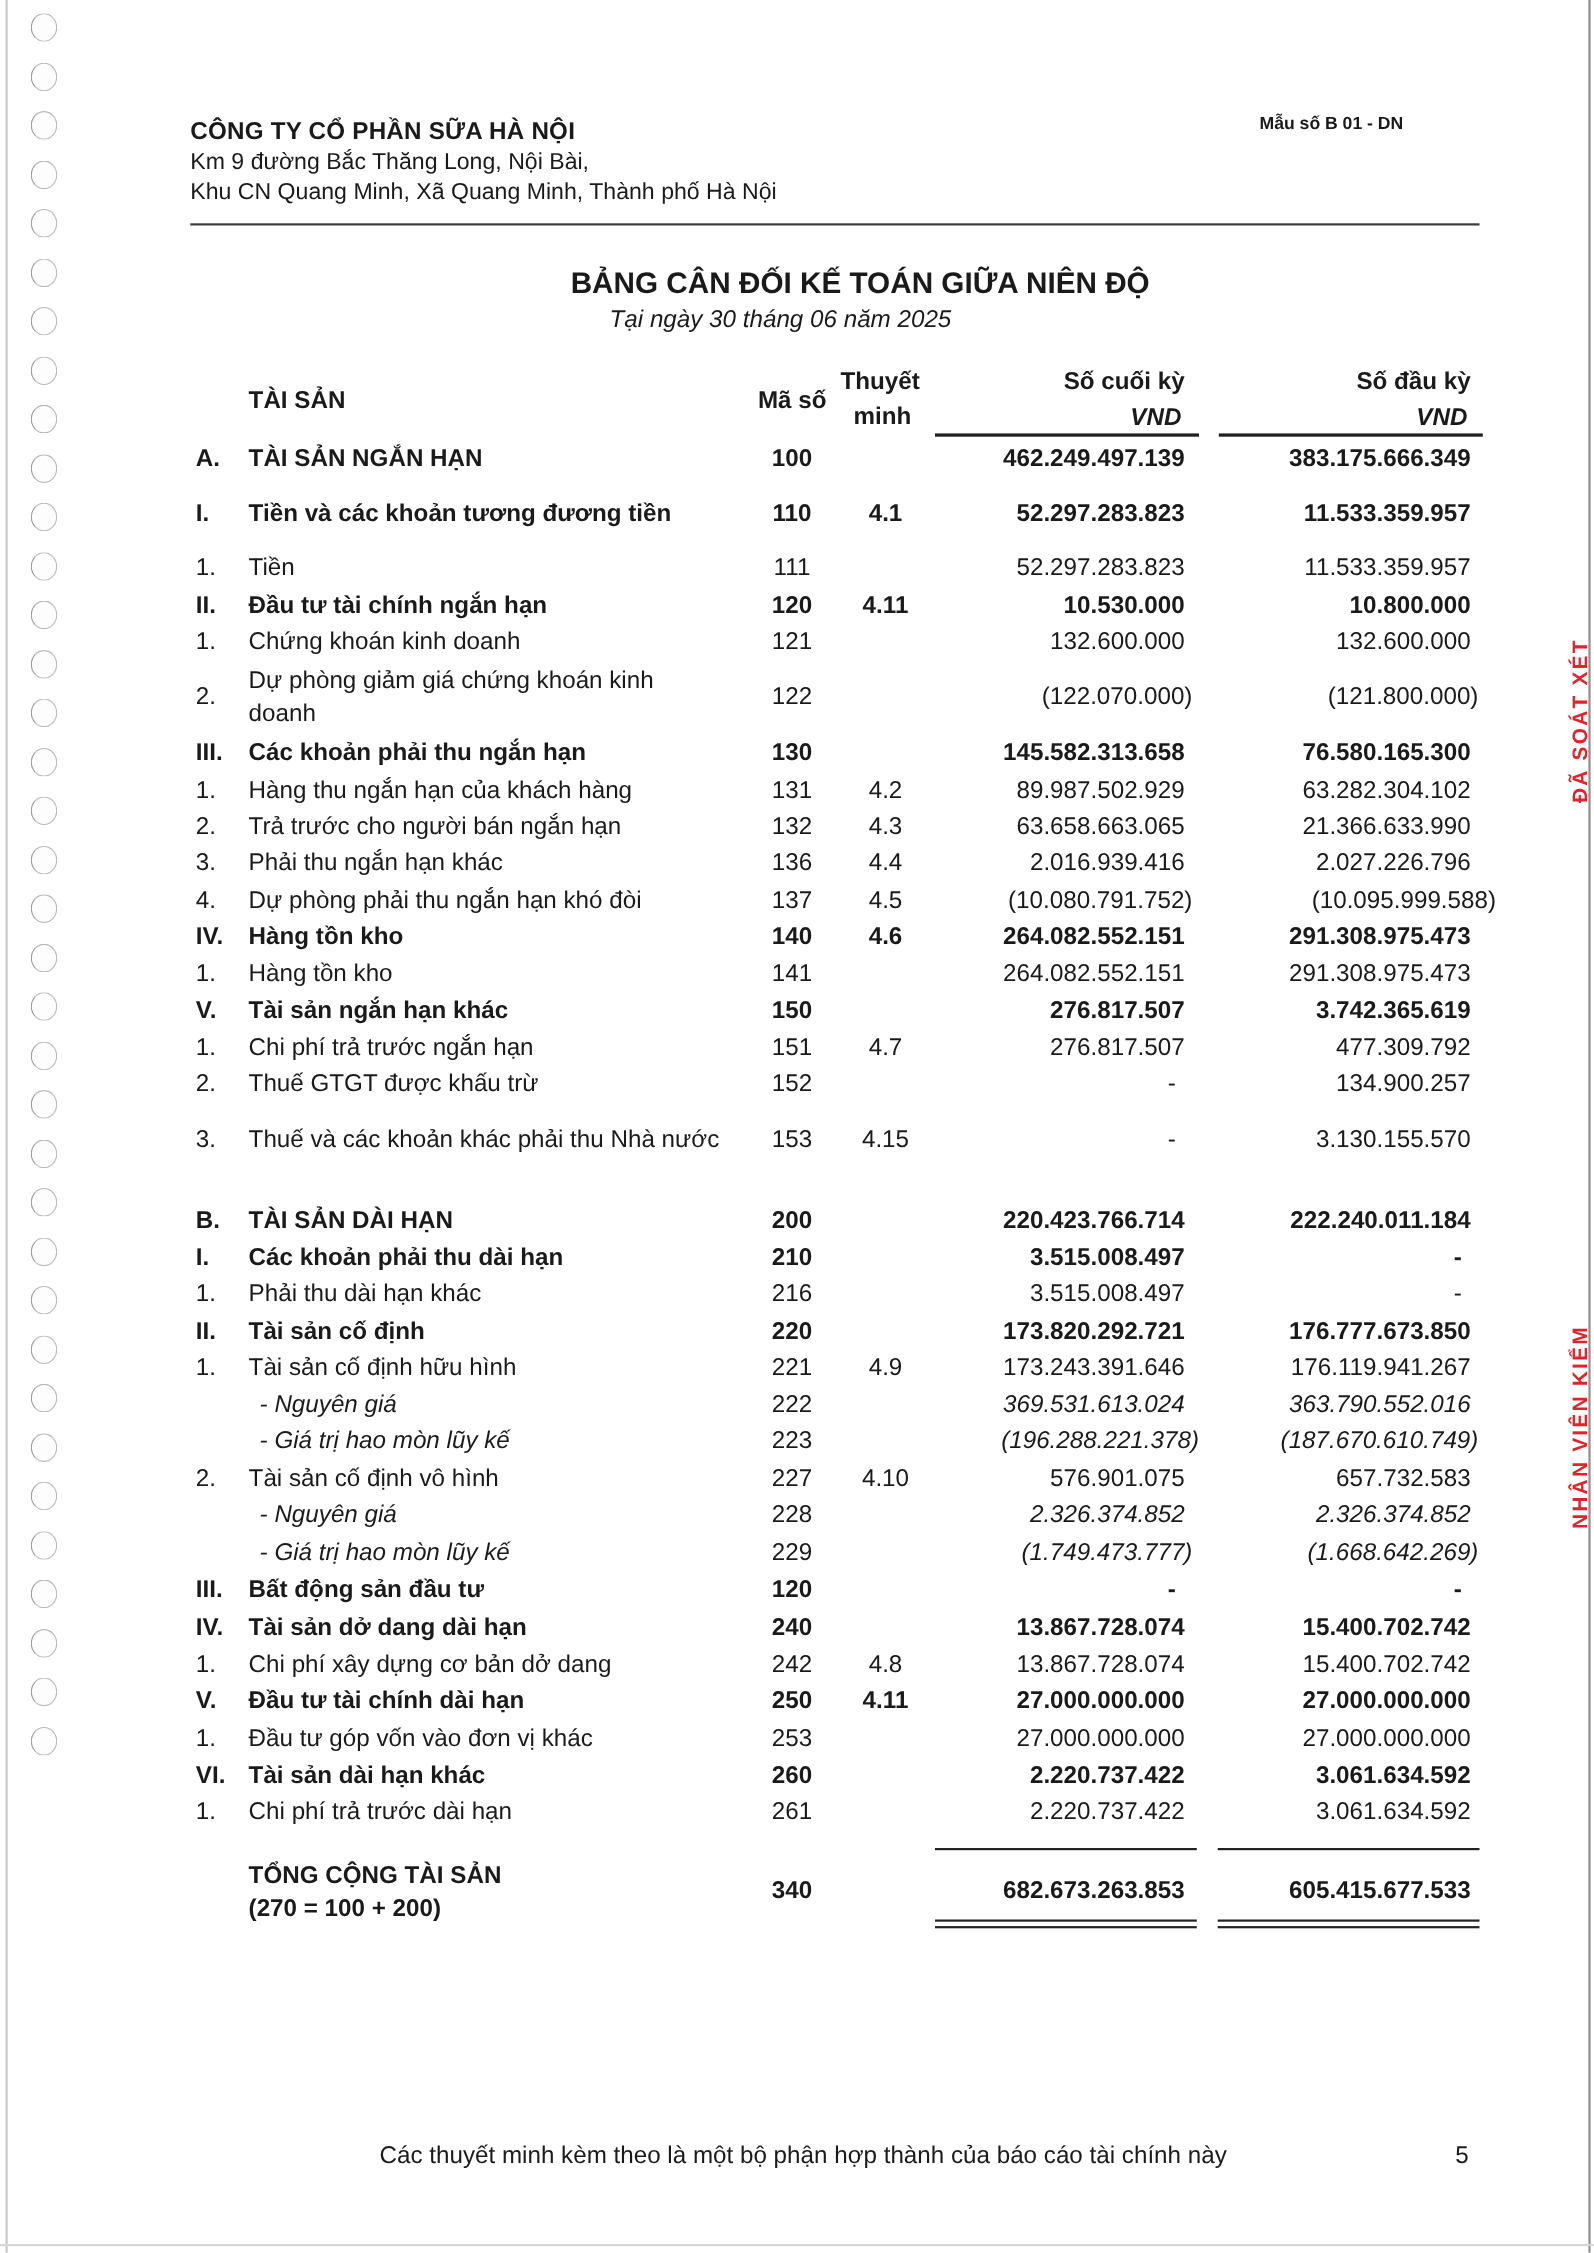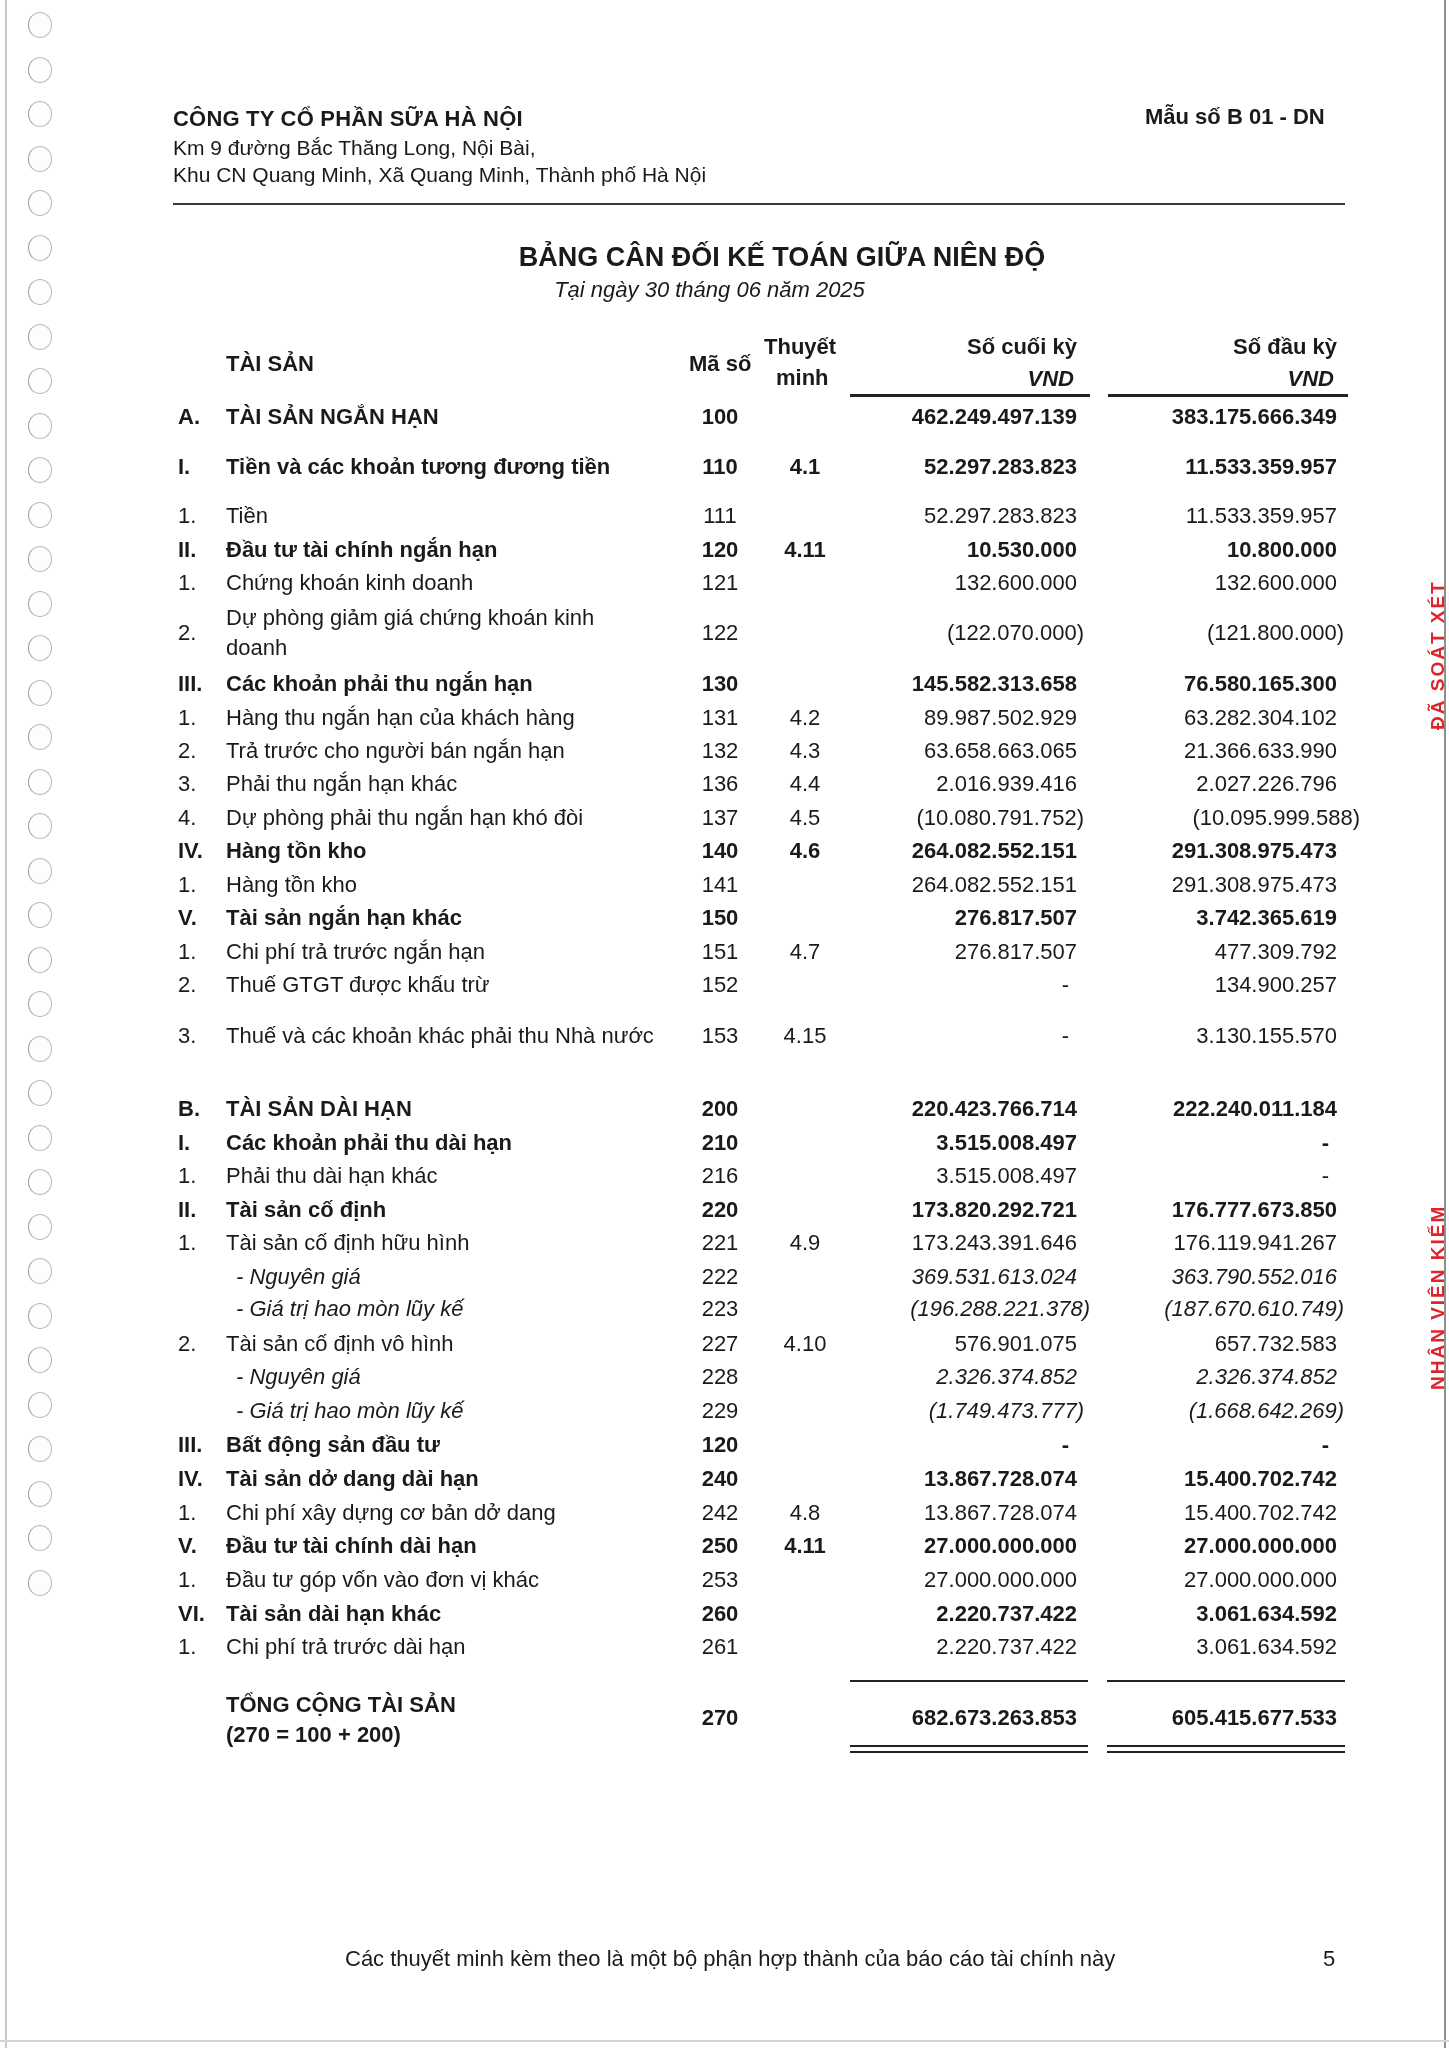--- a/index.html
+++ b/index.html
@@ -7,21 +7,21 @@
          font-family:"Liberation Sans", "DejaVu Sans", sans-serif; color:#1a1a1a; }
   .edge-left { position:absolute; left:5px; top:0; width:2px; height:2048px; background:#c9c9c9; }
   .edge-right { position:absolute; left:1444px; top:0; width:2px; height:2048px; background:#8f8f8f; }
   .edge-bottom { position:absolute; left:0; top:2040px; width:1449px; height:2px; background:#d5d5d5; }
   .hole { position:absolute; left:28px; width:24px; height:26px; border-radius:50%;
           border:1.5px solid #b9b9b9; border-left-color:#9a9a9a; background:#fdfdfd; box-sizing:border-box; }
   .stamp { position:absolute; left:1427px; width:18px; color:#e0242b; font-size:19px; font-weight:bold;
            writing-mode:vertical-rl; letter-spacing:2px; transform:rotate(180deg); }
   .co-name { position:absolute; left:173px; top:106px; font-size:22px; font-weight:bold; letter-spacing:0.2px; }
   .co-addr { position:absolute; left:173px; font-size:21px; }
-  .form-no { position:absolute; left:1145px; top:104px; font-size:22px; font-weight:bold; }
+  .form-no { position:absolute; left:1145px; top:104px; font-size:16px; font-weight:bold; }
   .head-rule { position:absolute; left:173px; top:203px; width:1172px; height:2px; background:#3a3a3a; }
   .title { position:absolute; left:0; width:1449px; top:242px; text-align:center; font-size:27px; font-weight:bold; padding-left:115px; box-sizing:border-box; }
   .subtitle { position:absolute; left:0; width:1304px; top:277px; text-align:center; font-size:22px; font-style:italic; padding-left:115px; box-sizing:border-box; }
   .hdr { position:absolute; font-size:22px; font-weight:bold; }
   .hdr.it { font-style:italic; }
   .hrule { position:absolute; height:3px; background:#222; }
   .row { position:absolute; left:0; width:1449px; height:30px; font-size:22px; }
   .row > span { position:absolute; top:0; white-space:nowrap; }
   .row .num { left:178px; }
   .row .lbl { left:226px; }
@@ -383,21 +383,21 @@
 
 <div class="trule" style="left:850px;width:238px;top:1680px;"></div>
 <div class="trule" style="left:1107px;width:238px;top:1680px;"></div>
 <div class="row bold" style="top:1692px;">
   <span class="lbl">TỔNG CỘNG TÀI SẢN</span>
 </div>
 <div class="row bold" style="top:1722px;">
   <span class="lbl">(270 = 100 + 200)</span>
 </div>
 <div class="row bold" style="top:1705px;">
-  <span class="code">270</span>
+  <span class="code">340</span>
   <span class="cur">682.673.263.853</span>
   <span class="beg">605.415.677.533</span>
 </div>
 <div class="trule" style="left:850px;width:238px;top:1745px;"></div>
 <div class="trule" style="left:850px;width:238px;top:1751px;"></div>
 <div class="trule" style="left:1107px;width:238px;top:1745px;"></div>
 <div class="trule" style="left:1107px;width:238px;top:1751px;"></div>
 
 <div class="footer">Các thuyết minh kèm theo là một bộ phận hợp thành của báo cáo tài chính này</div>
 <div class="page-no">5</div>

